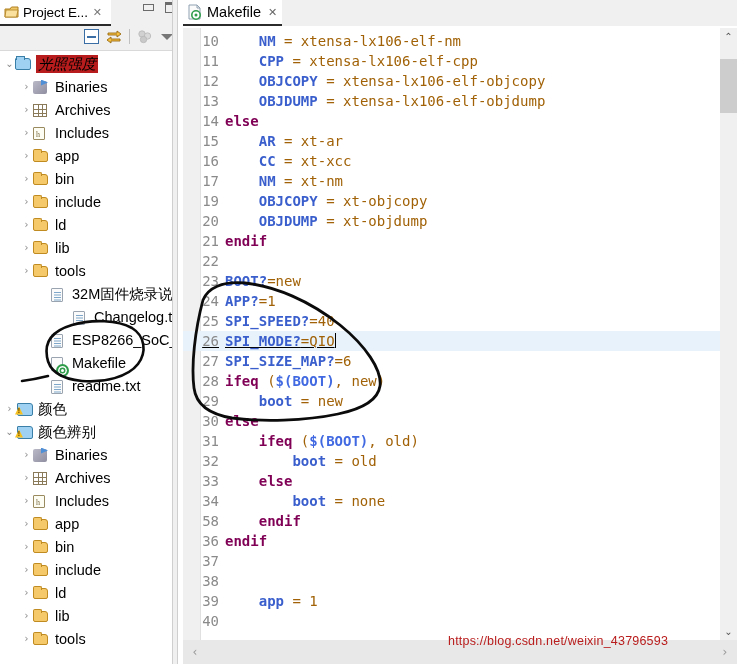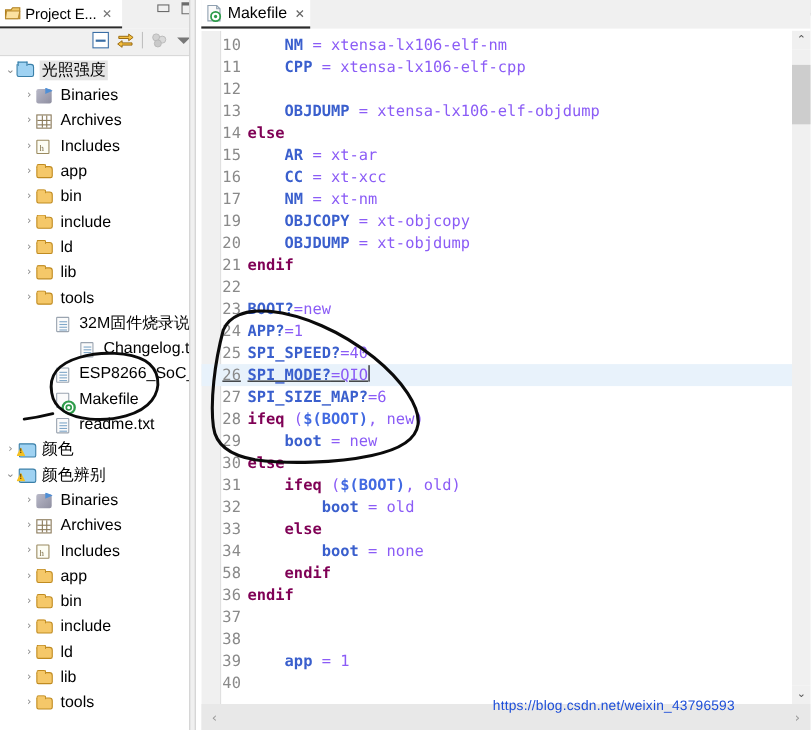--- a/index.html
+++ b/index.html
@@ -133,21 +133,22 @@
     width: 172px; height: 612px;
     overflow: hidden;
     background: #ffffff;
   }
   .trow {
     height: 23px; display: flex; align-items: center;
     white-space: nowrap; font-size: 14.5px; color: #000;
     position: relative;
   }
   .trow.sel .tlabel {
-    background: #e5e5e5;
+    background: #b91c1c;
+    font-style: italic;
   }
   .arrow {
     width: 11px; flex: 0 0 11px; text-align: center;
     color: #888; font-size: 10px; line-height: 1;
     font-family: "DejaVu Sans", sans-serif;
   }
   .ticon { width: 18px; flex: 0 0 18px; height: 16px; position: relative; margin-right: 3px; }
   .tlabel { padding: 0 2px; line-height: 18px; }
 
   
@@ -320,21 +321,21 @@
   .cline.cur { background: #e8f2fb; text-decoration: underline; }
   .lnum {
     width: 38px; flex: 0 0 38px; text-align: right;
     color: #8a8a8a; font-size: 14px; padding-right: 2px;
     font-family: "DejaVu Sans Mono", monospace;
   }
   .ctext { padding-left: 4px; color: #000; }
   .kw { color: #7f0055; font-weight: bold; }
   .var { color: #3a5fcd; font-weight: bold; }
   .varb { color: #4169e1; font-weight: bold; }
-  .pl { color: #8b5cf6; }
+  .pl { color: #a16207; }
   .caret {
     display: inline-block; width: 1px; height: 15px;
     background: #000; vertical-align: -2px;
     margin-left: 0px;
   }
 
   
   .ed-vscroll {
     position: absolute; right: 0; top: 28px;
     width: 17px; height: 612px; background: #ffffff;
@@ -364,21 +365,21 @@
     width: 24px; height: 24px; display:flex; align-items:center; justify-content:center;
     color: #999; font-size: 12px; font-family: "DejaVu Sans", sans-serif;
   }
   .hs-track { flex: 1; height: 24px; }
 
   
   .watermark {
     position: absolute;
     left: 448px; top: 634px;
     font-size: 12.5px;
-    color: #1d4ed8;
+    color: #b91c1c;
     font-family: "Liberation Sans", sans-serif;
     letter-spacing: 0.2px;
     white-space: nowrap;
     pointer-events: none;
   }
 
   
   .ann {
     position: absolute; left: 0; top: 0;
     width: 737px; height: 664px;
@@ -649,21 +650,21 @@
         <span class="ed-tab-label">Makefile</span>
         <span class="ed-tab-close">✕</span>
       </div>
     </div>
 
     <div class="ed-body">
       <div class="gutter-bg"></div>
       <div class="code-lines" id="codelines">
           <div class="cline"><span class="lnum">10</span><span class="ctext"><span class="pl">    </span><span class="var">NM</span><span class="pl"> = xtensa-lx106-elf-nm</span></span></div>
           <div class="cline"><span class="lnum">11</span><span class="ctext"><span class="pl">    </span><span class="var">CPP</span><span class="pl"> = xtensa-lx106-elf-cpp</span></span></div>
-          <div class="cline"><span class="lnum">12</span></div>
+          <div class="cline"><span class="lnum">12</span><span class="ctext"><span class="pl">    </span><span class="var">OBJCOPY</span><span class="pl"> = xtensa-lx106-elf-objcopy</span></span></div>
           <div class="cline"><span class="lnum">13</span><span class="ctext"><span class="pl">    </span><span class="var">OBJDUMP</span><span class="pl"> = xtensa-lx106-elf-objdump</span></span></div>
           <div class="cline"><span class="lnum">14</span><span class="ctext"><span class="kw">else</span></span></div>
           <div class="cline"><span class="lnum">15</span><span class="ctext"><span class="pl">    </span><span class="var">AR</span><span class="pl"> = xt-ar</span></span></div>
           <div class="cline"><span class="lnum">16</span><span class="ctext"><span class="pl">    </span><span class="var">CC</span><span class="pl"> = xt-xcc</span></span></div>
           <div class="cline"><span class="lnum">17</span><span class="ctext"><span class="pl">    </span><span class="var">NM</span><span class="pl"> = xt-nm</span></span></div>
           <div class="cline"><span class="lnum">19</span><span class="ctext"><span class="pl">    </span><span class="var">OBJCOPY</span><span class="pl"> = xt-objcopy</span></span></div>
           <div class="cline"><span class="lnum">20</span><span class="ctext"><span class="pl">    </span><span class="var">OBJDUMP</span><span class="pl"> = xt-objdump</span></span></div>
           <div class="cline"><span class="lnum">21</span><span class="ctext"><span class="kw">endif</span></span></div>
           <div class="cline"><span class="lnum">22</span><span class="ctext"><span class="pl"></span></span></div>
           <div class="cline"><span class="lnum">23</span><span class="ctext"><span class="var">BOOT?</span><span class="pl">=new</span></span></div>

